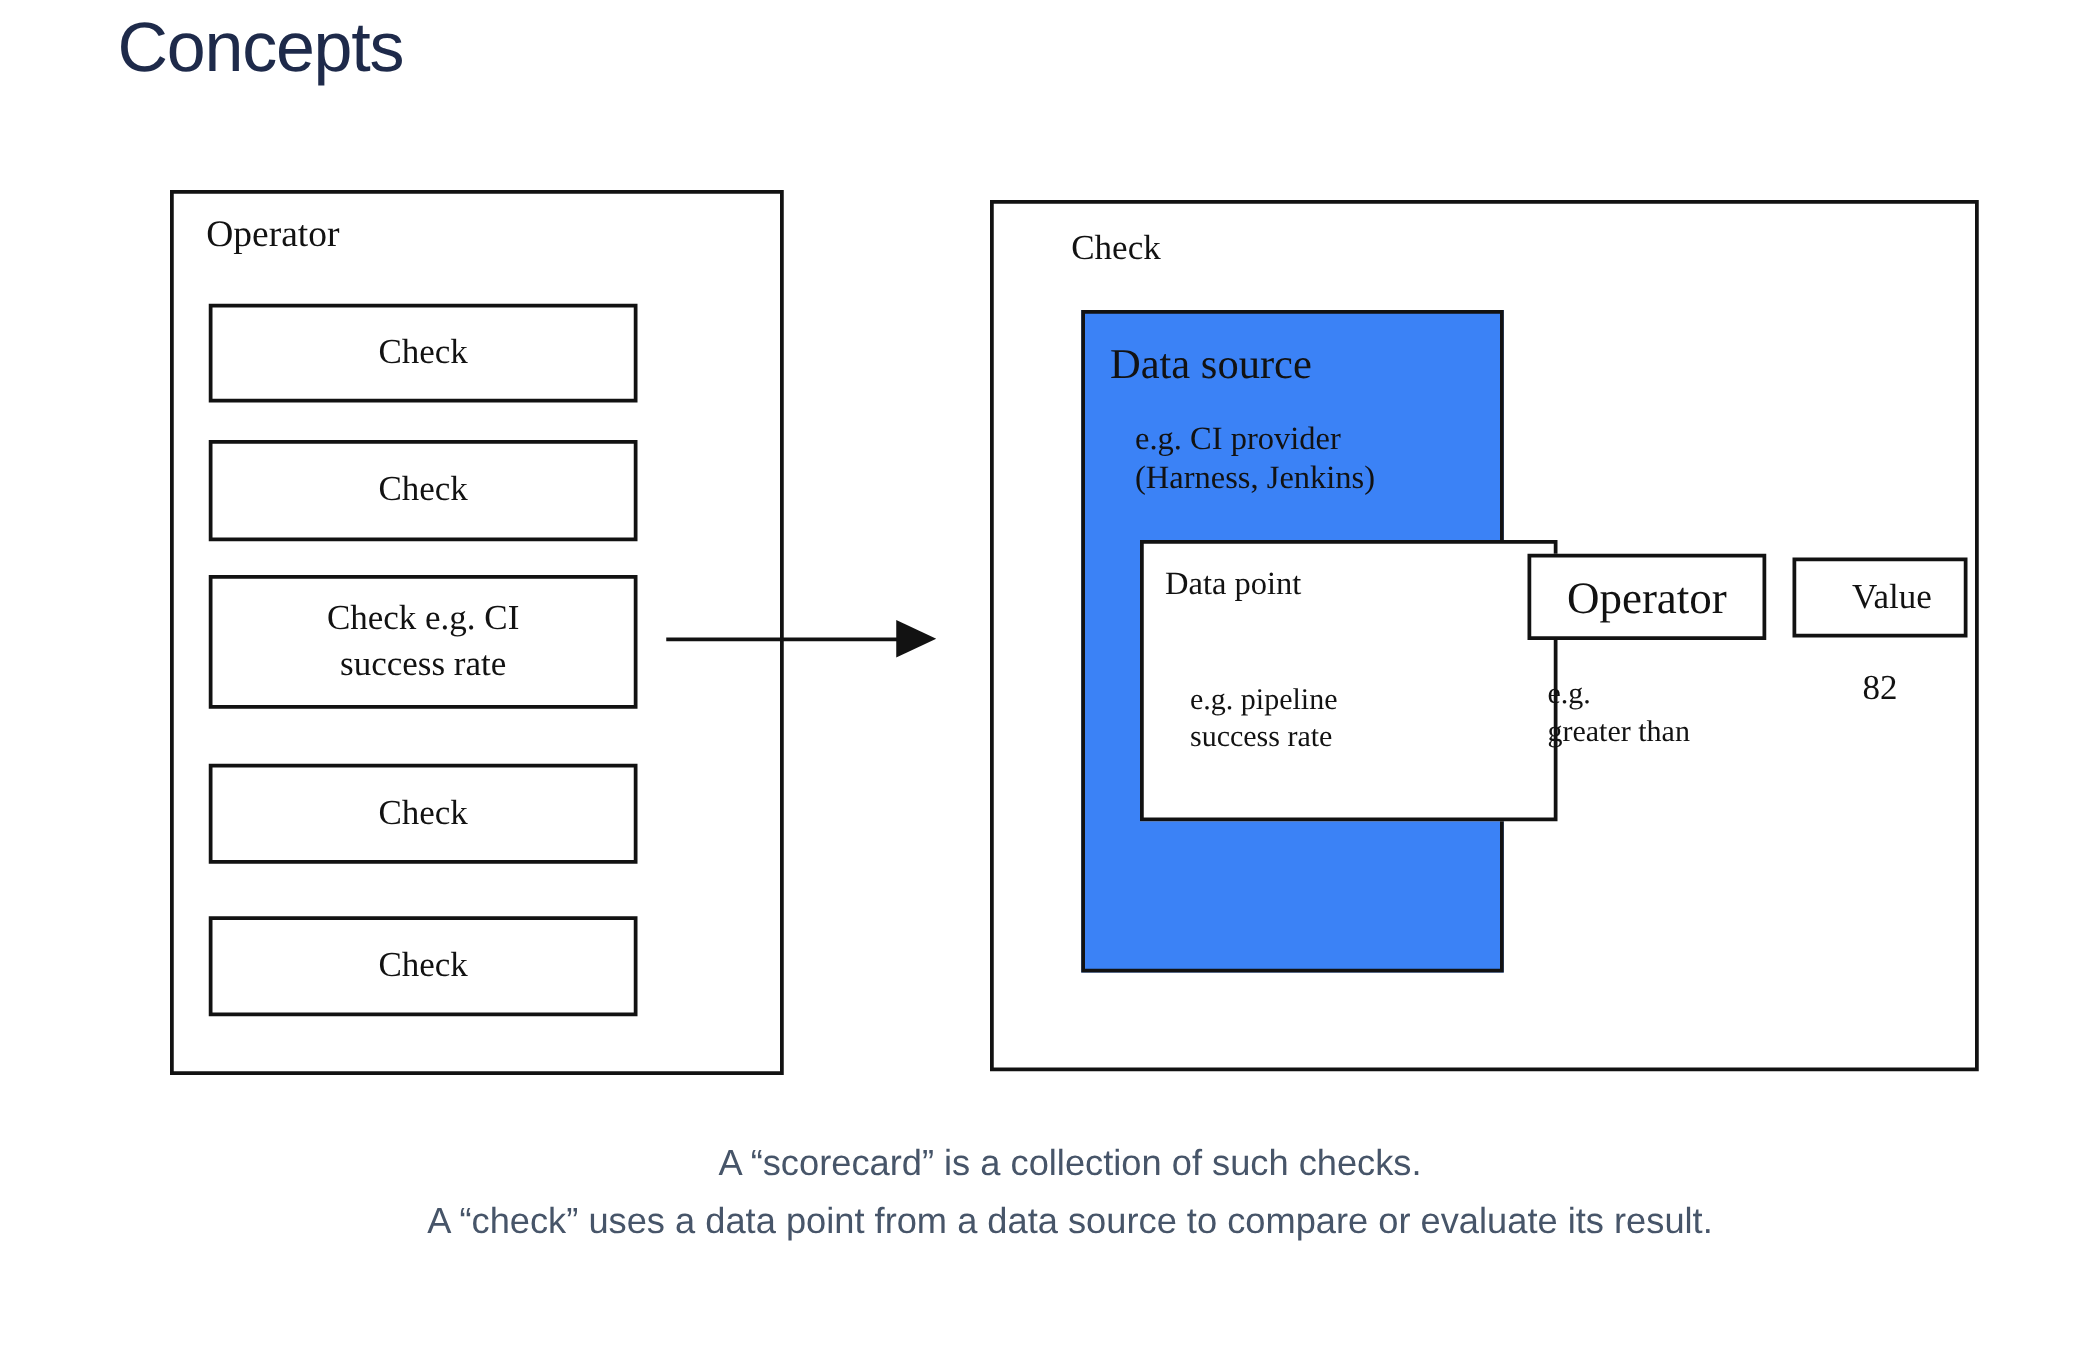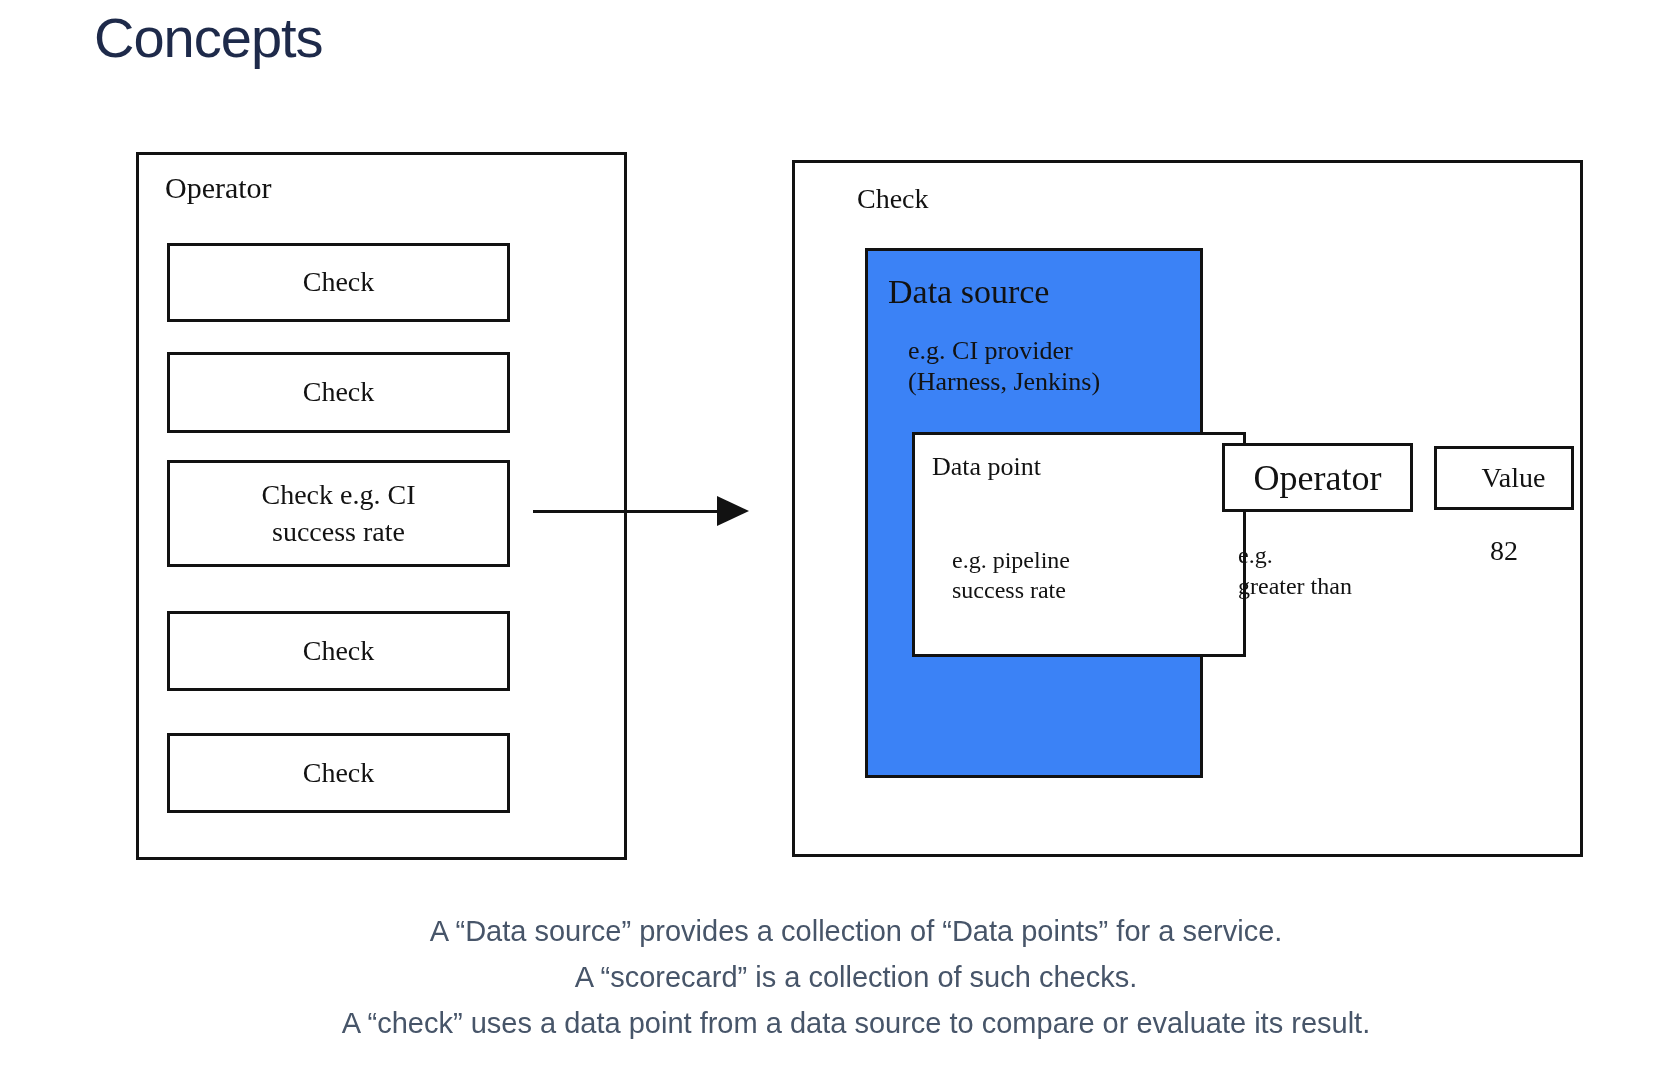--- a/index.html
+++ b/index.html
@@ -101,18 +101,17 @@
 
     <div class="operator-box hw">Operator</div>
     <div class="operator-example hw">e.g.
 greater than</div>
 
     <div class="value-box hw">Value</div>
     <div class="value-example hw">82</div>
   </div>
 
   <div class="caption">
-    <div>A “Data source” provides a collection of “Data points” for a service.</div>
     <div>A “scorecard” is a collection of such checks.</div>
     <div>A “check” uses a data point from a data source to compare or evaluate its result.</div>
   </div>
 
 </div>
 
 </body></html>

